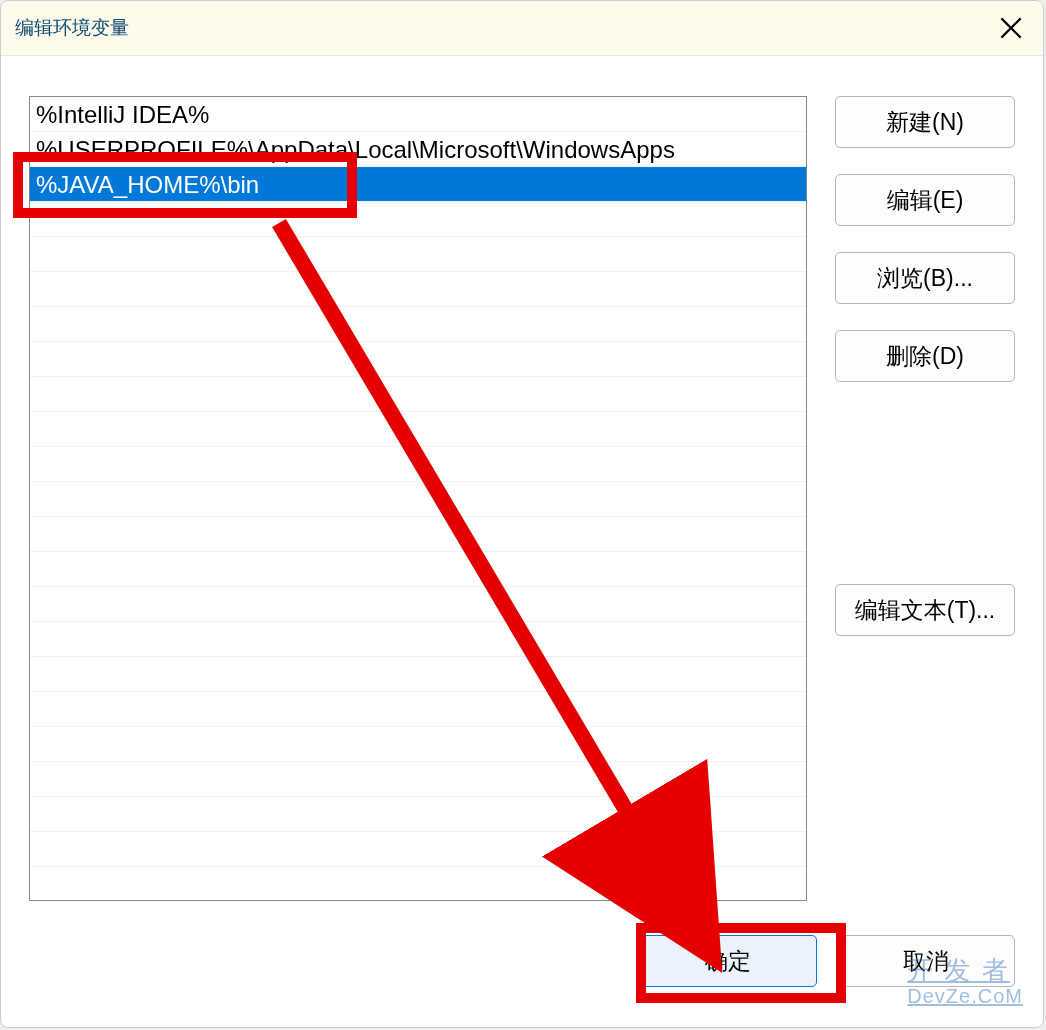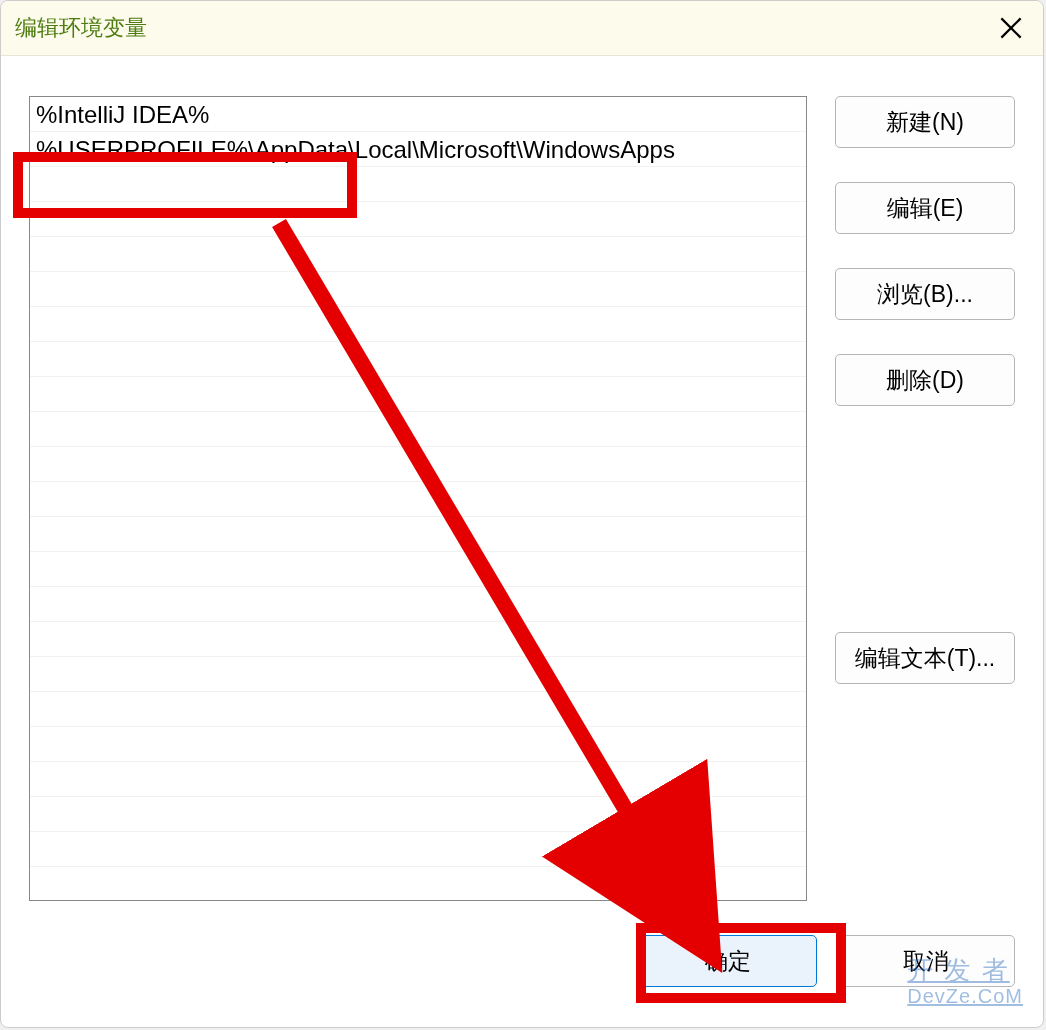--- a/index.html
+++ b/index.html
@@ -22,22 +22,22 @@
   .titlebar {
     height: 55px;
     background: #fdfbec;
     display: flex;
     align-items: center;
     justify-content: space-between;
     padding: 0 10px 0 14px;
     border-bottom: 1px solid #e8e6d8;
   }
   .titlebar-title {
-    font-size: 22px;
-    color: #4d7c0f;
+    font-size: 19px;
+    color: #0c4a6e;
   }
   .close-btn {
     width: 44px;
     height: 44px;
     display: flex;
     align-items: center;
     justify-content: center;
     cursor: pointer;
   }
   .close-btn svg { width: 22px; height: 22px; }
@@ -70,21 +70,21 @@
   .list-row.selected {
     background: #0078d7;
     color: #fff;
   }
   .list-row.empty { border-bottom: 1px solid #f1f1f1; }
 
   .sidebar {
     width: 180px;
     display: flex;
     flex-direction: column;
-    gap: 34px;
+    gap: 26px;
   }
   .sidebar .gap { height: 62px; }
   .btn {
     height: 52px;
     border: 1px solid #b5b5b5;
     background: #fdfdfd;
     border-radius: 5px;
     font-size: 23px;
     color: #000;
     display: flex;
@@ -143,20 +143,21 @@
           <line x1="15" y1="1" x2="1" y2="15" stroke="#000" stroke-width="1.6"></line>
         </svg>
     </div>
   </div>
 
   <div class="content">
 
     <div class="listbox" id="listbox">
         <div class="list-row">%IntelliJ IDEA%</div>
         <div class="list-row">%USERPROFILE%\AppData\Local\Microsoft\WindowsApps</div>
+        <div class="list-row selected">%JAVA_HOME%\bin</div>
         <div class="list-row empty"></div>
         <div class="list-row empty"></div>
         <div class="list-row empty"></div>
         <div class="list-row empty"></div>
         <div class="list-row empty"></div>
         <div class="list-row empty"></div>
         <div class="list-row empty"></div>
         <div class="list-row empty"></div>
         <div class="list-row empty"></div>
         <div class="list-row empty"></div>

